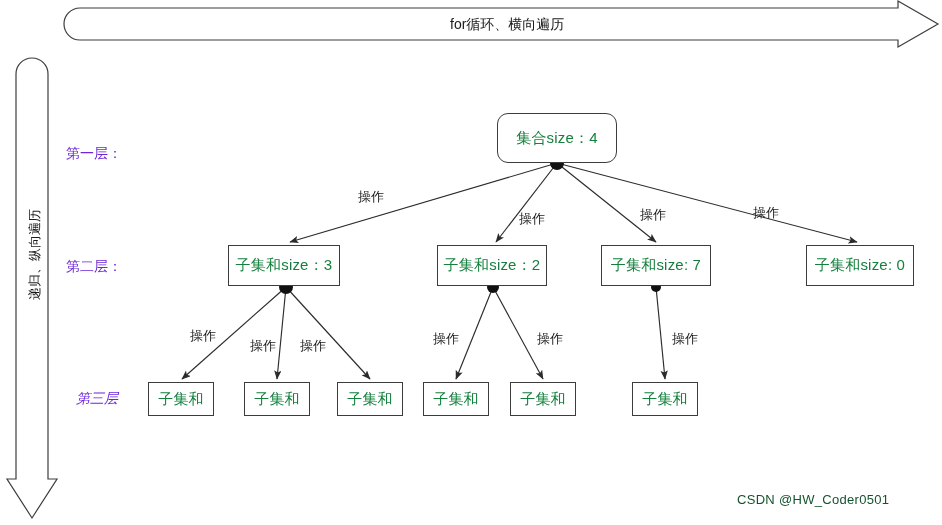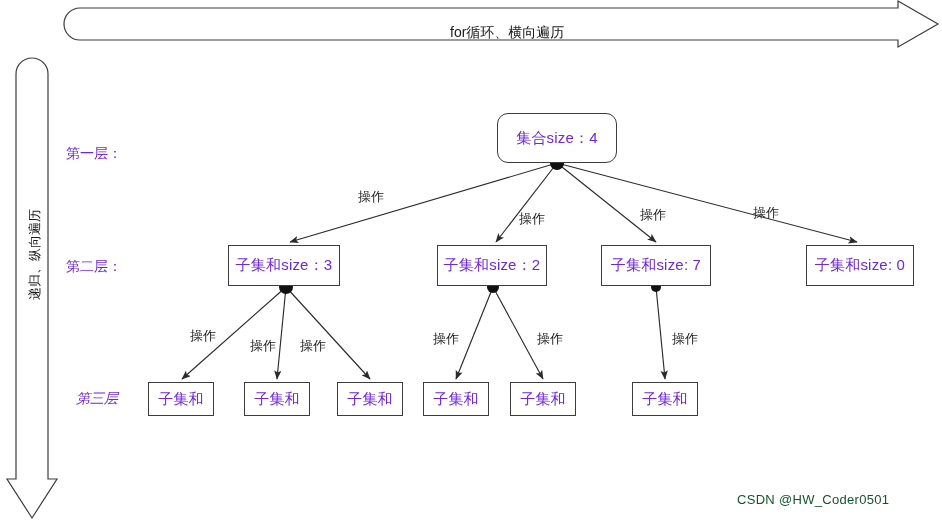--- a/index.html
+++ b/index.html
@@ -23,21 +23,21 @@
     height: 525px;
   }
   .node {
     position: absolute;
     box-sizing: border-box;
     border: 1px solid #3c3c3c;
     background: #ffffff;
     display: flex;
     align-items: center;
     justify-content: center;
-    color: #6d28d9;
+    color: #15803d;
     font-size: 15px;
     letter-spacing: 0.2px;
     white-space: nowrap;
   }
   .node.rounded {
     border-radius: 11px;
   }
   .layer-label {
     position: absolute;
     color: #6d28d9;
@@ -49,21 +49,20 @@
     color: #1a1a1a;
     font-size: 13px;
     white-space: nowrap;
     background: transparent;
   }
   .banner-label {
     position: absolute;
     color: #1a1a1a;
     font-size: 14px;
     white-space: nowrap;
-    margin-top: 8px;
   }
   .vbanner-label {
     position: absolute;
     color: #1a1a1a;
     font-size: 13px;
     white-space: nowrap;
     transform-origin: 0 0;
     transform: rotate(-90deg);
   }
   .watermark {

